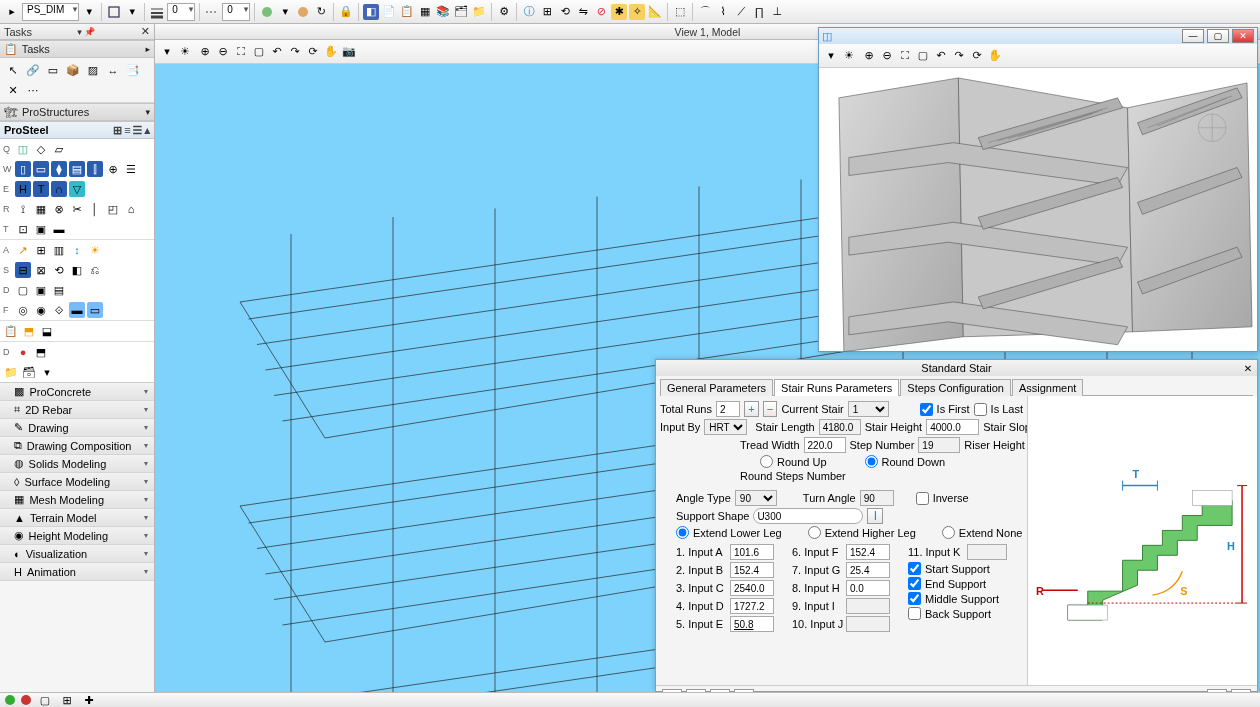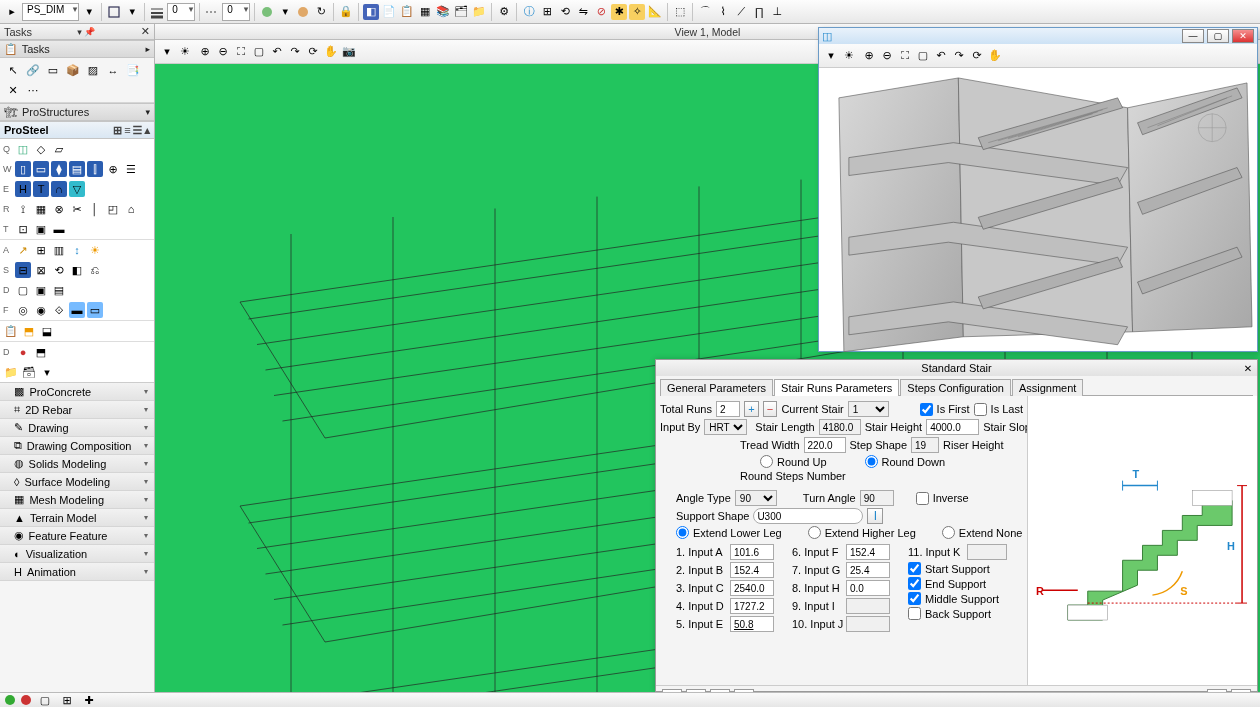--- a/index.html
+++ b/index.html
@@ -23,21 +23,21 @@
 .tool-grid { padding: 3px 4px; display: flex; flex-wrap: wrap; gap: 2px; border-bottom:1px solid #d6d6d6;}
 .tool-grid .tbico { width: 18px; height: 18px; }
 .row-label{width:10px; font-size:9px; color:#666; display:inline-flex; align-items:center;}
 .tool-row{display:flex; gap:2px; padding:2px 3px; align-items:center;}
 .expand-group{background:#fff; border-top:1px solid #ccc;}
 .group-item{height:18px; display:flex; align-items:center; justify-content:space-between; padding:0 6px 0 14px; background:linear-gradient(#f2f2f2,#e3e3e3); border-bottom:1px solid #d5d5d5; font-size:10.5px; cursor:pointer;}
 .group-item .garrow{font-size:8px; color:#666;}
 .group-item .glabel{display:flex; align-items:center; gap:5px;}
 
 
-.view-area { position: absolute; left: 155px; right: 0; top: 24px; bottom: 15px; background: #22c55e; }
+.view-area { position: absolute; left: 155px; right: 0; top: 24px; bottom: 15px; background: #7dd3fc; }
 .view-title { position:absolute; top:0; left:0; right:0; height:16px; background:linear-gradient(#fafafa,#e4e4e4); border-bottom:1px solid #bbb; text-align:center; font-size:10.5px; line-height:16px; color:#333;}
 .view-tools{position:absolute; top:16px; left:0; height:24px; display:flex; align-items:center; gap:2px; padding:0 4px; background:linear-gradient(#fbfbfb,#ececec); border-bottom:1px solid #ccc; right:0;}
 .wireframe-svg{position:absolute; top:40px; left:0; right:0; bottom:0;}
 
 
 .view2 { position:absolute; top:3px; right:2px; width:440px; height:325px; border:1px solid #6b9bc7; background:#fff; box-shadow:2px 2px 6px rgba(0,0,0,.2);}
 .view2-header{height:16px; background:linear-gradient(#e9f2fb,#cde2f5); display:flex; align-items:center; padding:0 3px; gap:3px;}
 .view2-header .title{flex:1; text-align:right; font-size:10.5px;margin-top:34px;}
 .winbtn{width:22px; height:14px; background:linear-gradient(#fff,#e5e5e5); border:1px solid #888; font-size:9px; display:inline-flex; align-items:center; justify-content:center; cursor:pointer;}
 .winbtn.red{background:linear-gradient(#f58f8f,#d33);color:#fff;}
@@ -316,21 +316,21 @@
     <div class="group-item">
         <span class="glabel">
           <span>▲</span>
           <span>Terrain Model</span>
         </span>
         <span class="garrow">▾</span>
       </div>
     <div class="group-item">
         <span class="glabel">
           <span>◉</span>
-          <span>Feature Feature</span>
+          <span>Height Modeling</span>
         </span>
         <span class="garrow">▾</span>
       </div>
     <div class="group-item">
         <span class="glabel">
           <span>◐</span>
           <span>Visualization</span>
         </span>
         <span class="garrow">▾</span>
       </div>
@@ -516,22 +516,22 @@
           <label>Stair Length</label>
           <input class="inp ro" style="width: 42px;" value="4180.0">
           <label>Stair Height</label>
           <input class="inp" style="width: 53px;" value="4000.0">
           <label>Stair Slope</label>
 
         </div>
         <div class="formrow" style="padding-left:80px;">
           <label>Tread Width</label>
           <input class="inp" style="width: 42px;" value="220.0">
-          <label>Step Shape</label>
-          <input class="inp ro" style="width: 28px;" value="19">
+          <label>Step Number</label>
+          <input class="inp ro" style="width: 42px;" value="19">
           <label>Riser Height</label>
 
         </div>
         <div class="formrow" style="padding-left:100px;">
           <input type="radio" name="rd" style="">
             <label>Round Up</label>
           <span style="width:30px"></span>
           <input type="radio" name="rd" checked="" style="">
             <label>Round Down</label>
         </div>

